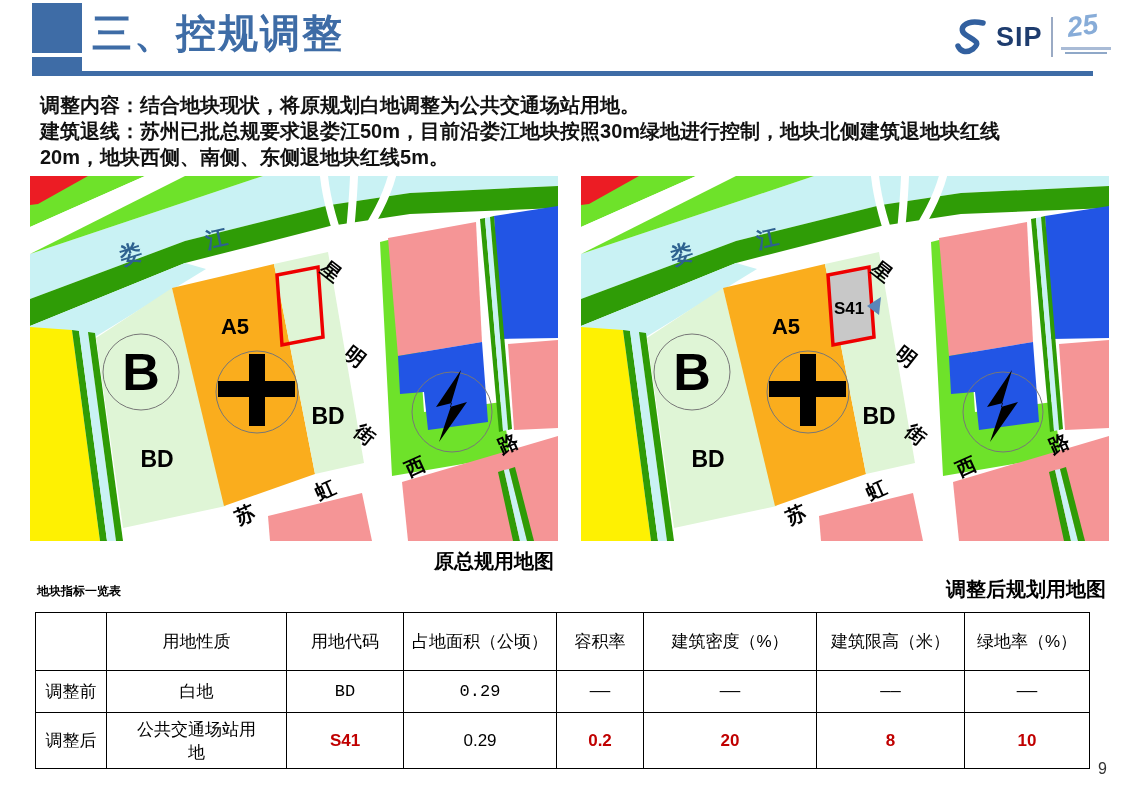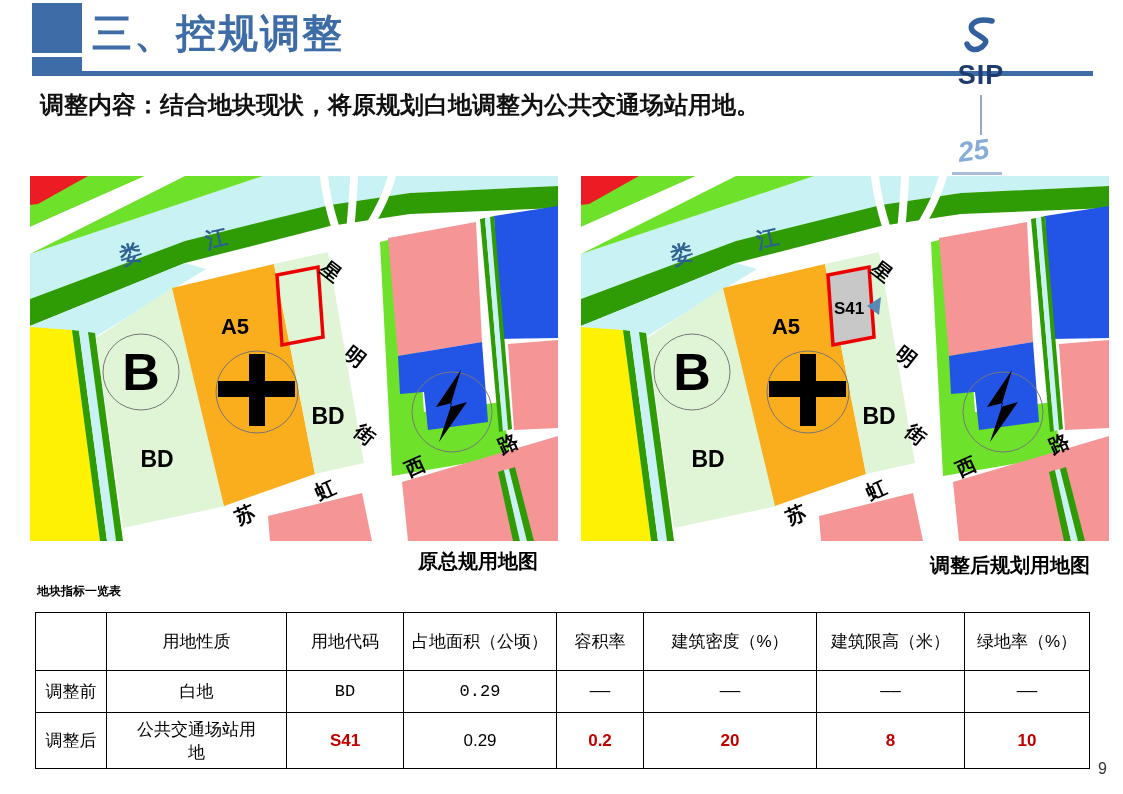--- a/index.html
+++ b/index.html
@@ -5,36 +5,36 @@
   html,body{margin:0;padding:0;background:#888;}
   .slide{
     position:relative;width:1123px;height:794px;background:#fff;overflow:hidden;
     font-family:"Liberation Sans","DejaVu Sans",sans-serif;color:#000;
   }
   
   .deco-square{position:absolute;left:32px;top:3px;width:50px;height:50px;background:#3E6CA6;}
   .deco-bar{position:absolute;left:32px;top:57px;width:50px;height:14px;background:#3E6CA6;}
   .page-title{position:absolute;left:92px;top:6px;font-size:40px;font-weight:bold;color:#3E6CA6;letter-spacing:2px;}
   .head-rule{position:absolute;left:32px;top:71px;width:1061px;height:5px;background:#3E6CA6;}
-  .logo{position:absolute;left:952px;top:14px;display:flex;align-items:center;gap:4px;flex-direction:column;}
+  .logo{position:absolute;left:952px;top:14px;display:flex;align-items:center;gap:4px;}
   .logo .sip-text{font-size:27px;font-weight:bold;color:#1E3C6E;letter-spacing:1px;}
   .logo .divider{width:2px;height:40px;background:#9AAAC4;margin:0 4px;}
   .logo25{position:relative;width:58px;height:46px;}
   .logo25 .n25{position:absolute;left:6px;top:-4px;font-size:28px;font-weight:bold;font-style:italic;color:#87ACD8;transform:rotate(-8deg);}
   .logo25 .mini1{position:absolute;left:0;top:33px;width:50px;height:3px;background:#A9BBD6;}
   .logo25 .mini2{position:absolute;left:4px;top:38px;width:42px;height:2px;background:#8FA8C8;}
   
-  .intro{position:absolute;left:40px;top:92px;width:1002px;font-size:24px;font-weight:bold;line-height:26px;color:#111;}
+  .intro{position:absolute;left:40px;top:92px;width:1002px;font-size:20px;font-weight:bold;line-height:26px;color:#111;}
   
   .map{position:absolute;top:176px;width:528px;height:365px;background:#fff;overflow:hidden;}
   #map-left{left:30px;}
   #map-right{left:581px;}
-  .map-caption{position:absolute;font-size:20px;font-weight:bold;color:#000;}
+  .map-caption{position:absolute;font-size:20px;font-weight:bold;color:#000;margin-left:16px;}
   #caption-left{left:418px;top:548px;}
-  #caption-right{left:930px;top:552px;}
+  #caption-right{left:930px;top:576px;}
   
   .table-title{position:absolute;left:37px;top:583px;font-size:12px;font-weight:bold;}
   table.indicators{position:absolute;left:35px;top:612px;border-collapse:collapse;table-layout:fixed;font-size:17px;}
   table.indicators td,table.indicators th{border:1.5px solid #000;text-align:center;vertical-align:middle;padding:0 6px;font-weight:normal;background:#fff;}
   table.indicators .hrow{height:58px;}
   table.indicators .r1{height:42px;font-family:Liberation Mono, monospace;}
   table.indicators .r2{height:56px;}
   table.indicators .red{color:#C00000;font-weight:bold;}
   table.indicators .wrapcell span{display:inline-block;max-width:128px;}
   .page-number{position:absolute;left:1098px;top:760px;font-size:16px;color:#333;}
@@ -57,20 +57,21 @@
     <span class="divider"></span>
     <span class="logo25">
       <span class="n25">25</span>
       <span class="mini1"></span>
       <span class="mini2"></span>
     </span>
   </div>
 
   <div class="intro">
     <div>调整内容：结合地块现状，将原规划白地调整为公共交通场站用地。</div>
+    <div>建筑退线：苏州已批总规要求退娄江50m，目前沿娄江地块按照30m绿地进行控制，地块北侧建筑退地块红线20m，地块西侧、南侧、东侧退地块红线5m。</div>
   </div>
 
   <div class="map" id="map-left"><svg width="528" height="365" viewBox="0 0 528 365">
         <rect x="0" y="0" width="528" height="365" fill="#FFFFFF"></rect>
         <polygon points="0,78 233,0 528,0 528,10 380,17 300,29 155,65 0,123" fill="#C9F2F4"></polygon>
         <polygon points="50,0 115,0 0,51 0,25" fill="#6EE22A"></polygon>
         <polygon points="115,0 155,0 0,78 0,51" fill="#FFFFFF"></polygon>
         <polygon points="155,0 233,0 0,78" fill="#6EE22A"></polygon>
         <polygon points="0,0 58,0 8,28 0,29" fill="#EC1C24"></polygon>
         <polygon points="0,123 155,65 300,29 380,17 528,10 528,32 380,38 300,50 155,87 0,150" fill="#2F9C06"></polygon>

